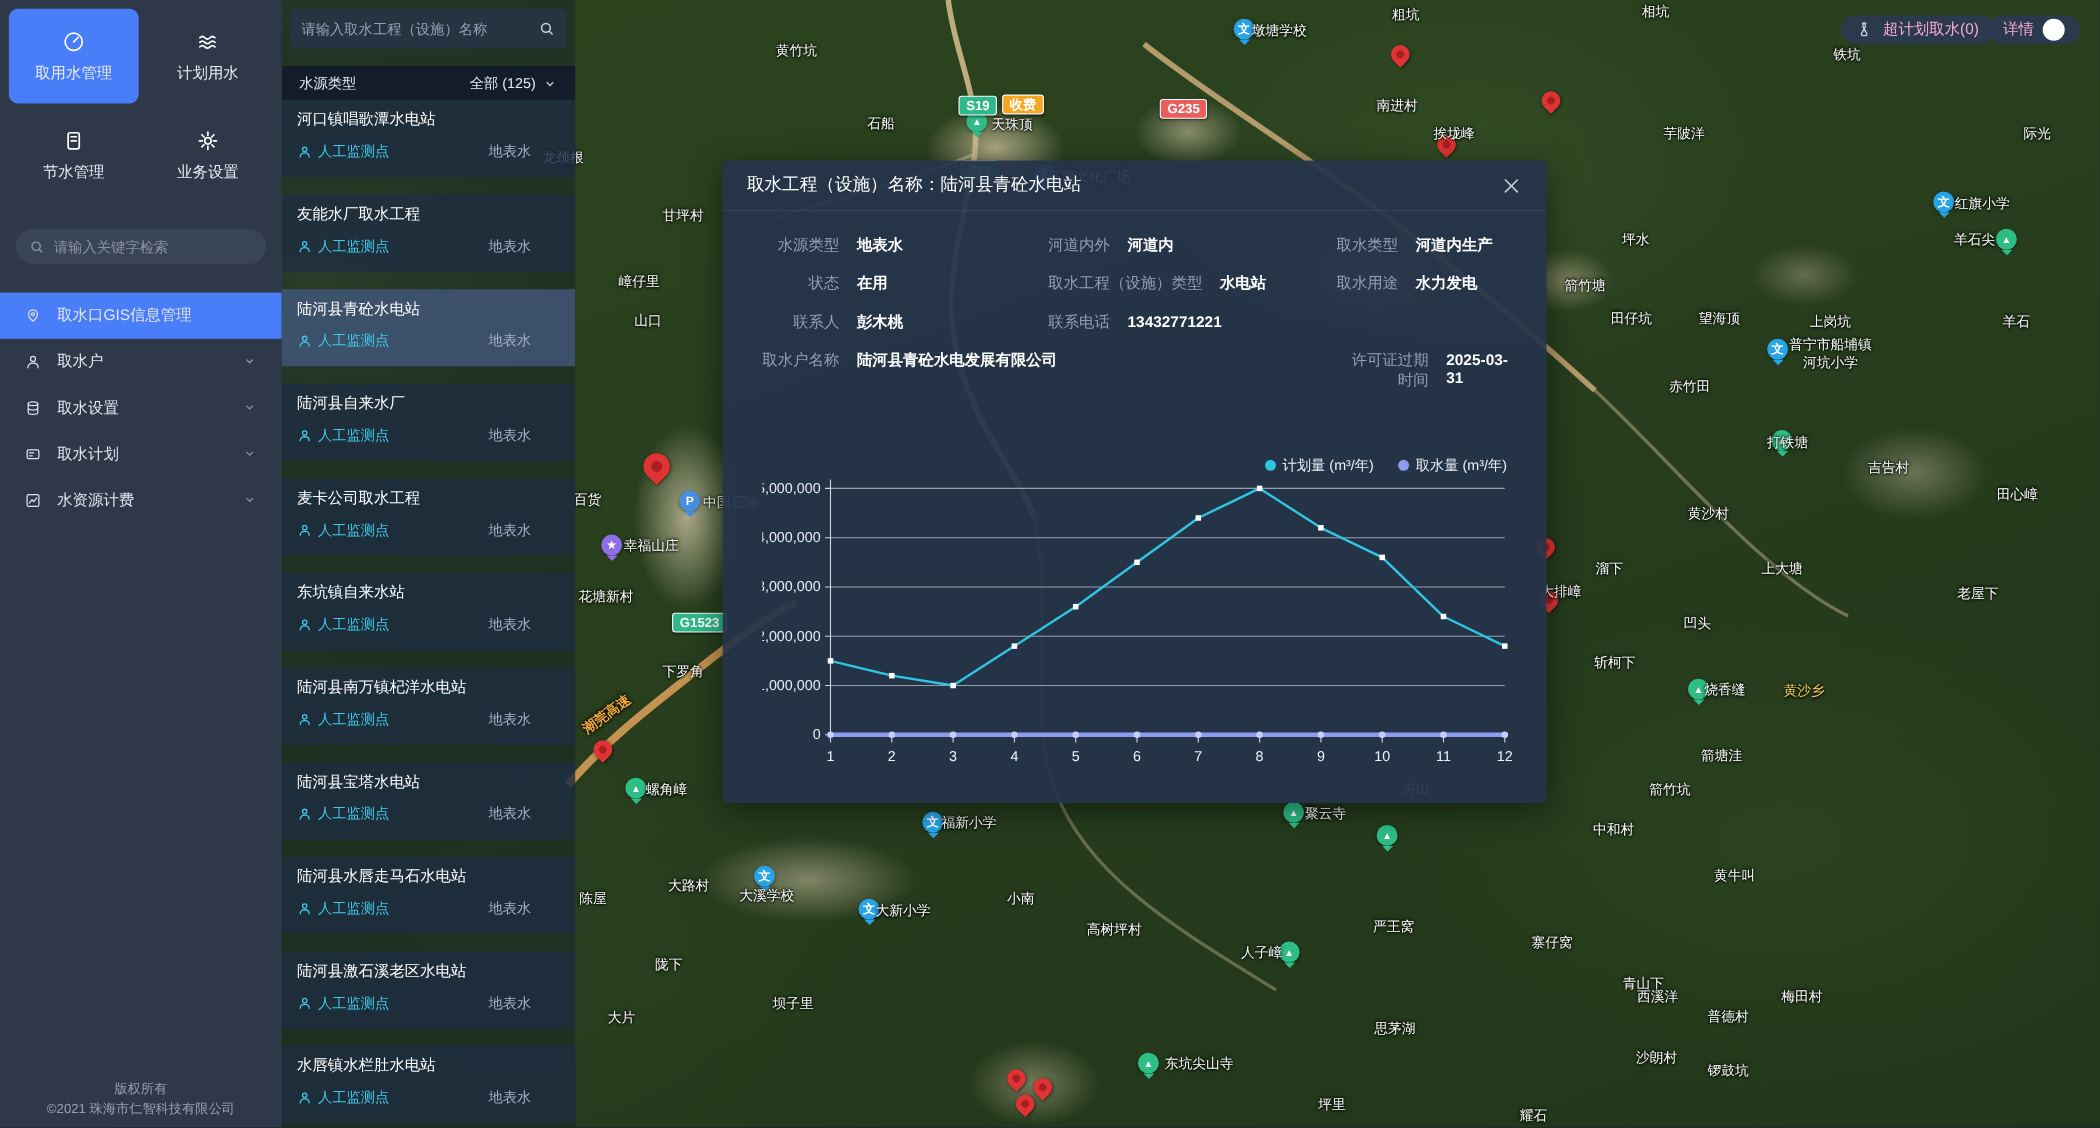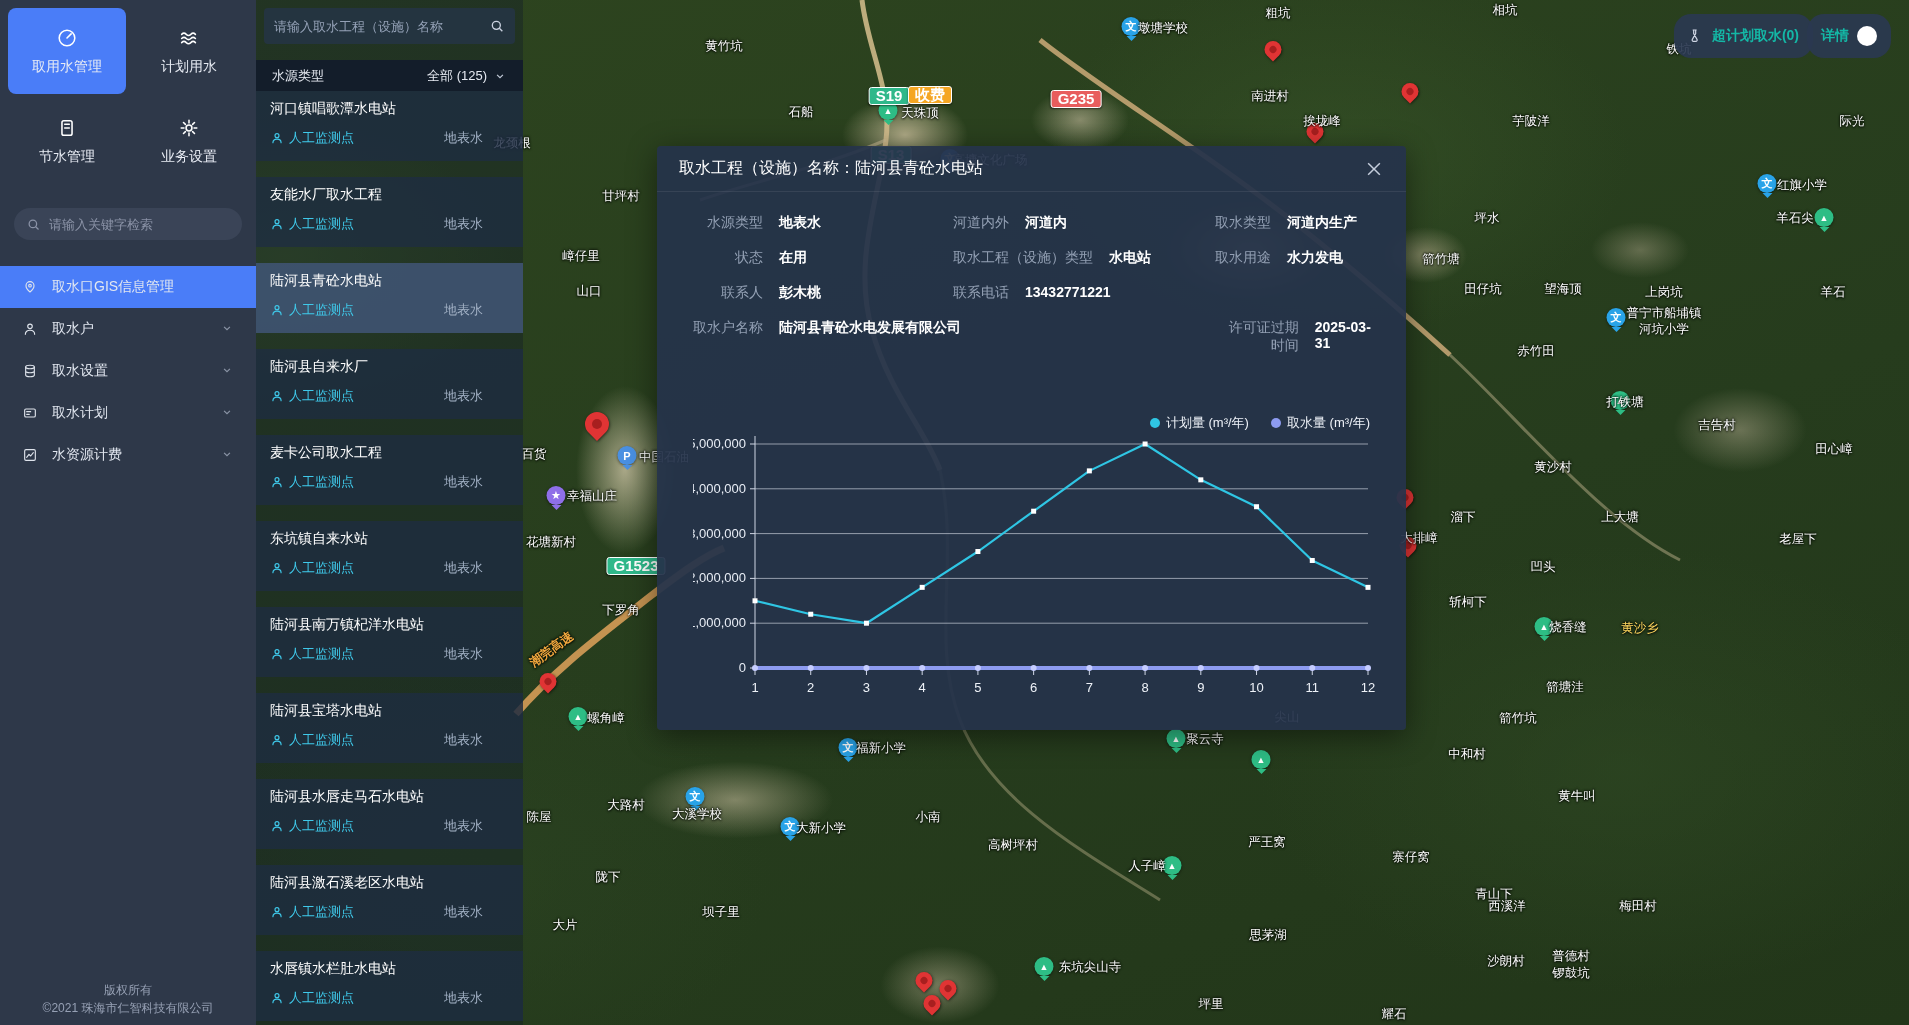--- a/index.html
+++ b/index.html
@@ -34,21 +34,21 @@
   .marker { position:absolute; width:19px; height:19px; border-radius:50%; transform:translate(-50%,-100%);
     display:flex; align-items:center; justify-content:center; font-size:11px; color:#fff; font-weight:bold;
     box-shadow:0 1px 3px rgba(0,0,0,.5); }
   .marker::after { content:""; position:absolute; left:50%; bottom:-5px; transform:translateX(-50%);
     border:5px solid transparent; border-top-color:inherit; border-bottom:none; }
   .pin { position:absolute; width:17px; height:17px; background:#e03434; border-radius:50% 50% 50% 0;
     transform:translate(-50%,-100%) rotate(-45deg); transform-origin:center; box-shadow:0 1px 3px rgba(0,0,0,.6); }
   .pin::after { content:""; position:absolute; left:5px; top:5px; width:7px; height:7px; border-radius:50%; background:#a81f1f; }
   .pin.big { width:24px; height:24px; }
   .pin.big::after { left:7px; top:7px; width:10px; height:10px; }
-  .badge { position:absolute; transform:translate(-50%,-50%); font-size:15px; font-weight:bold; color:#fff;
+  .badge { position:absolute; transform:translate(-50%,-50%); font-size:12px; font-weight:bold; color:#fff;
     padding:1px 6px; border-radius:3px; border:1.5px solid #fff; line-height:14px; box-shadow:0 1px 2px rgba(0,0,0,.5); }
 
   
   .sidebar { position:absolute; left:0; top:0; width:256px; height:1025px; background:#2e3849; z-index:30; }
   .modules { display:grid; grid-template-columns:1fr 1fr; gap:4px; padding:8px; }
   .module { height:86px; border-radius:8px; display:flex; flex-direction:column; align-items:center;
     justify-content:center; gap:9px; cursor:pointer; color:#e8ecf4; }
   .module.active { background:#4a7df8; }
   .module .label { font-size:14px; }
   .icon-svg { width:22px; height:22px; display:block; }
@@ -76,22 +76,22 @@
   .filter-right { margin-left:auto; display:flex; align-items:center; gap:6px; cursor:pointer; }
   .list-items { position:absolute; left:0; right:0; top:91px; bottom:0; }
   .list-item { position:absolute; left:0; right:0; height:70px; background:rgba(30,44,68,.74); padding:9px 14px 0; cursor:pointer; }
   .list-item.selected { background:rgba(64,84,116,.88); }
   .li-title { font-size:14px; color:#ffffff; }
   .li-row { margin-top:11px; display:flex; align-items:center; }
   .li-tag { color:#3fc9ea; font-size:13px; display:flex; align-items:center; gap:5px; }
   .li-type { margin-left:auto; margin-right:26px; color:#a3b2c6; font-size:13px; }
 
   
-  .pill { position:absolute; top:14px; height:44px; background:rgba(42,56,80,.92); border-radius:17px;
-    display:flex; align-items:center; padding:0 14px; gap:8px; font-size:14px; color:#14b8a6; cursor:pointer; z-index:25;font-weight:bold; }
+  .pill { position:absolute; top:14px; height:26px; background:rgba(42,56,80,.92); border-radius:17px;
+    display:flex; align-items:center; padding:0 14px; gap:8px; font-size:14px; color:#f9a8d4; cursor:pointer; z-index:25; }
   .pill-alert { right:96px; }
   .pill-detail { right:18px;justify-content:space-between; }
   .toggle-knob { width:20px; height:20px; border-radius:50%; background:#fff; }
 
   
   .modal { position:absolute; left:657px; top:146px; width:749px; height:584px; background:rgba(37,51,74,.94);
     border-radius:4px; box-shadow:0 6px 30px rgba(0,0,0,.45); z-index:22; }
   .modal-header { height:46px; display:flex; align-items:center; padding:0 22px; border-bottom:1px solid rgba(255,255,255,.08); }
   .modal-title { font-size:16px; color:#fff; }
   .modal-close { margin-left:auto; cursor:pointer; color:#c4cddc; width:20px; height:20px; }
@@ -196,21 +196,21 @@
       <div class="map-label" style="left: 928px; top: 818px;">小南</div>
       <div class="map-label" style="left: 1013px; top: 846px;">高树坪村</div>
       <div class="map-label" style="left: 1147px; top: 867px;">人子嶂</div>
       <div class="map-label" style="left: 1267px; top: 843px;">严王窝</div>
       <div class="map-label" style="left: 1411px; top: 858px;">寨仔窝</div>
       <div class="map-label" style="left: 1268px; top: 936px;">思茅湖</div>
       <div class="map-label" style="left: 1090px; top: 968px;">东坑尖山寺</div>
       <div class="map-label" style="left: 1211px; top: 1005px;">坪里</div>
       <div class="map-label" style="left: 1394px; top: 1015px;">耀石</div>
       <div class="map-label" style="left: 1494px; top: 895px;">青山下</div>
-      <div class="map-label" style="left: 1571px; top: 925px; margin-top: 32px;">普德村</div>
+      <div class="map-label" style="left: 1571px; top: 925px;">普德村</div>
       <div class="map-label" style="left: 1507px; top: 907px;">西溪洋</div>
       <div class="map-label" style="left: 1638px; top: 907px;">梅田村</div>
       <div class="map-label" style="left: 1506px; top: 962px;">沙朗村</div>
       <div class="map-label" style="left: 1571px; top: 974px;">锣鼓坑</div>
       <div class="map-label" style="left: 621px; top: 197px;">甘坪村</div>
       <div class="map-label" style="left: 581px; top: 257px;">嶂仔里</div>
       <div class="map-label" style="left: 589px; top: 292px;">山口</div>
       <div class="map-label" style="left: 534px; top: 455px;">百货</div>
       <div class="map-label" style="left: 664px; top: 458px;">中国石油</div>
       <div class="map-label" style="left: 592px; top: 497px;">幸福山庄</div>

